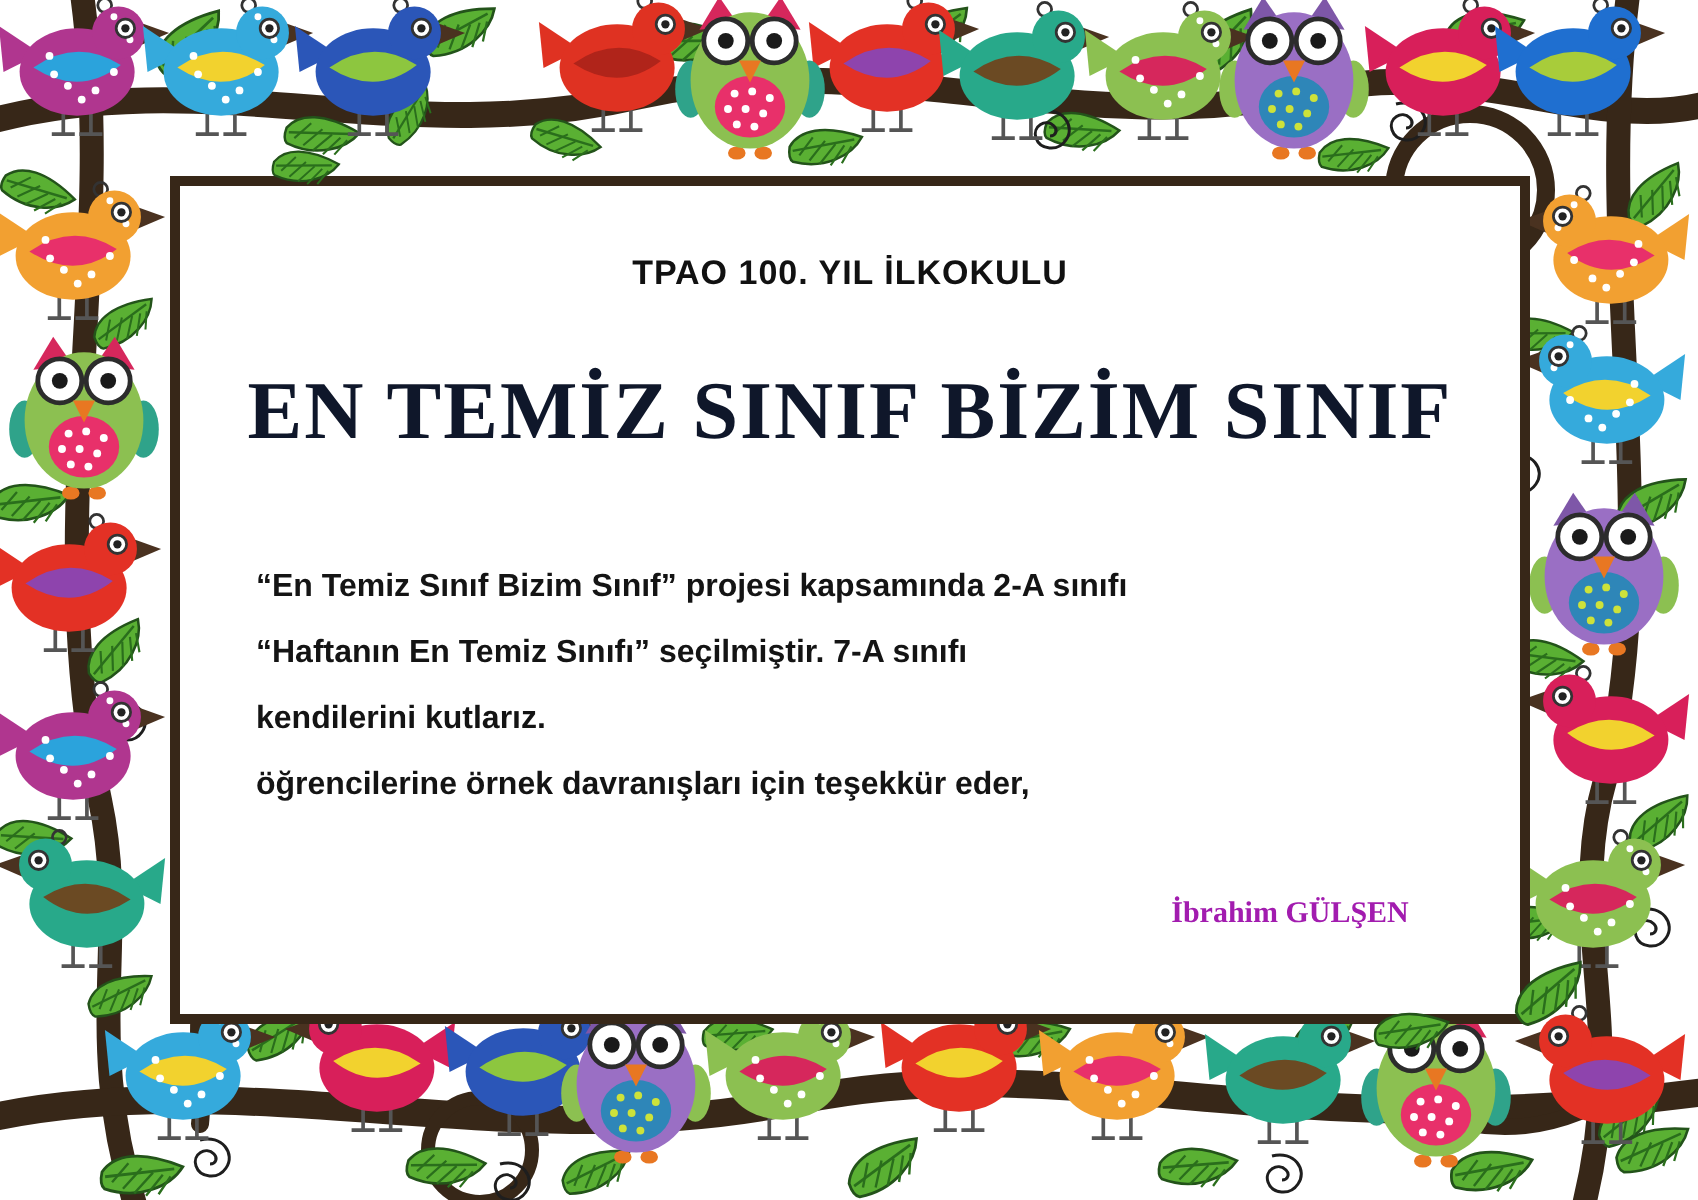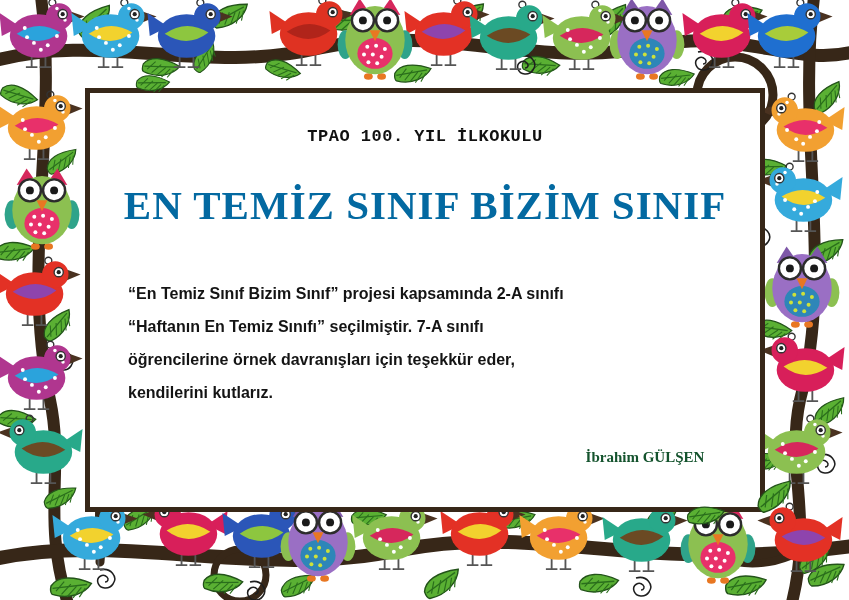--- a/index.html
+++ b/index.html
@@ -9,36 +9,36 @@
   }
   #decor-svg,#overlay-svg{position:absolute;left:0;top:0;width:849px;height:600px;}
   #overlay-svg{pointer-events:none;}
   #panel{
     position:absolute;left:85px;top:88px;width:670px;height:414px;
     background:#ffffff;border:5px solid #372718;z-index:5;
   }
   .school{
     position:absolute;left:0;top:34px;width:100%;text-align:center;
     font-weight:bold;font-size:17px;letter-spacing:.5px;color:#111;
-    font-family:Liberation Mono, monospace;
+    font-family:Liberation Sans, sans-serif;
   }
   .title{
     position:absolute;left:0;top:88px;width:100%;text-align:center;
     font-weight:bold;font-size:41px;letter-spacing:1px;
     font-family:"Liberation Serif",serif;
   }
   .body-text{
     position:absolute;left:38px;top:184px;width:600px;
     font-family:"Liberation Sans",sans-serif;font-weight:bold;
     font-size:16px;color:#141414;
   }
   .body-text .line{height:33px;line-height:33px;white-space:nowrap;}
   .signature{
     position:absolute;left:430px;top:354px;width:250px;text-align:center;
-    font-family:"Liberation Serif",serif;font-weight:bold;color:#14532d;
+    font-family:"Liberation Serif",serif;font-weight:bold;color:#a21caf;
   }
   .signature .sig-name{font-size:15px;line-height:21px;}
   .signature .sig-role{font-size:15px;line-height:21px;}
 </style>
 </head>
 <body>
 
 <div id="stage">
 
   <svg id="decor-svg" viewBox="0 0 849 600" xmlns="http://www.w3.org/2000/svg">
@@ -196,26 +196,26 @@
         <use href="#owl-shape" transform="translate(647,38) scale(1.1,1.1)" style="--b:#9a6fc4;--belly:#2e86b8;--ear:#7e57a8;--dc:#cde23a;--wg:#8cc051"></use>
         <use href="#owl-shape" transform="translate(42,208) scale(1.1,1.1)" style="--b:#8cc051;--belly:#e8306a;--ear:#d6275c;--dc:#ffffff;--wg:#2fa38a"></use>
         <use href="#owl-shape" transform="translate(802,286) scale(1.1,1.1)" style="--b:#9a6fc4;--belly:#2e86b8;--ear:#7e57a8;--dc:#cde23a;--wg:#8cc051"></use>
         <use href="#owl-shape" transform="translate(318,540) scale(1.1,1.1)" style="--b:#9a6fc4;--belly:#2e86b8;--ear:#7e57a8;--dc:#cde23a;--wg:#8cc051"></use>
         <use href="#owl-shape" transform="translate(718,542) scale(1.1,1.1)" style="--b:#8cc051;--belly:#e8306a;--ear:#d6275c;--dc:#ffffff;--wg:#2fa38a"></use>
       </g>
   </svg>
 
   <div id="panel" style="border-color: rgb(55, 39, 24);">
     <div class="school">TPAO 100. YIL İLKOKULU</div>
-    <div class="title" style="color: #0369a1;">EN TEMİZ SINIF BİZİM SINIF</div>
+    <div class="title" style="color: #0f172a;">EN TEMİZ SINIF BİZİM SINIF</div>
     <div class="body-text" id="body-text">
         <div class="line">“En Temiz Sınıf Bizim Sınıf” projesi kapsamında 2-A sınıfı</div>
         <div class="line">“Haftanın En Temiz Sınıfı” seçilmiştir. 7-A sınıfı</div>
+        <div class="line">kendilerini kutlarız.</div>
         <div class="line">öğrencilerine örnek davranışları için teşekkür eder,</div>
-        <div class="line">kendilerini kutlarız.</div>
       </div>
     <div class="signature">
       <div class="sig-name">İbrahim GÜLŞEN</div>
     </div>
   </div>
 
   <svg id="overlay-svg" viewBox="0 0 849 600" xmlns="http://www.w3.org/2000/svg" style="z-index:9;position:absolute;">
     <g id="overlay-leaves-layer">
         <use href="#leaf-shape" transform="translate(775,497) rotate(-22) scale(1,1)"></use>
         <use href="#leaf-shape" transform="translate(152,84) rotate(18) scale(0.8,0.8)"></use>

